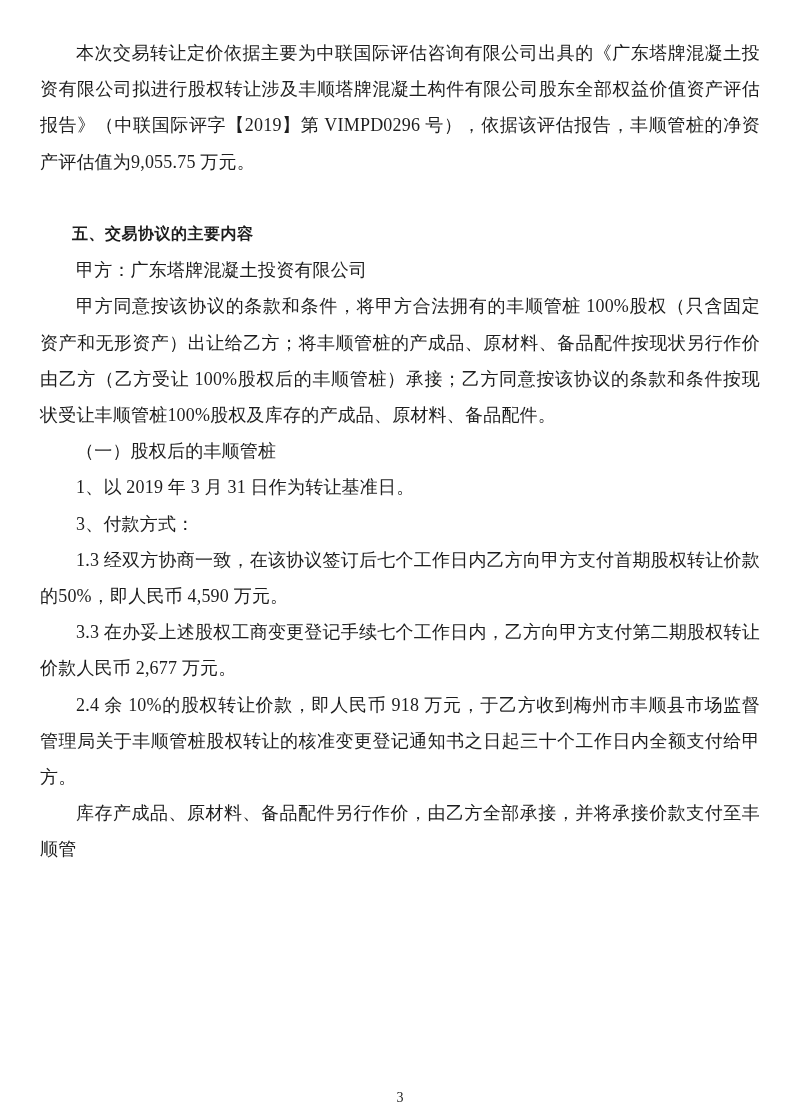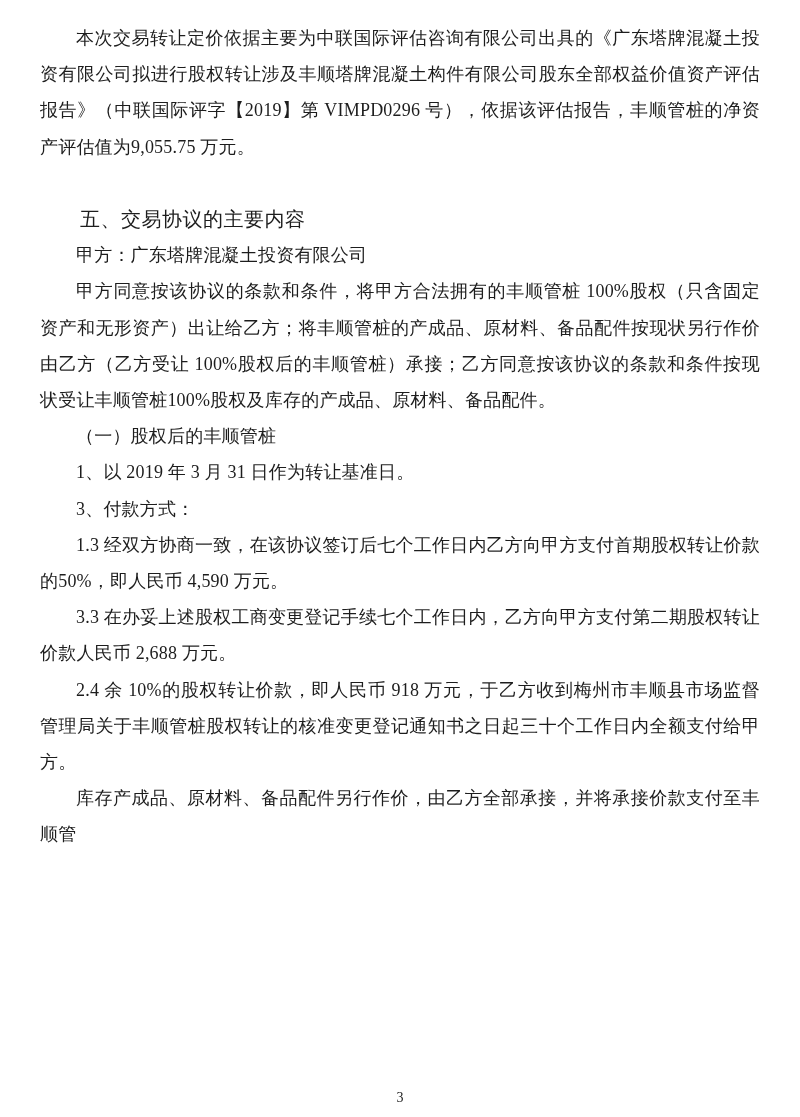--- a/index.html
+++ b/index.html
@@ -7,38 +7,38 @@
     padding: 0;
     background: #ffffff;
   }
   .page {
     position: relative;
     width: 800px;
     height: 1117px;
     margin: 0 auto;
     background: #ffffff;
     box-sizing: border-box;
-    padding: 20px 40px 0 40px;
+    padding: 35px 40px 0 40px;
     font-family: "Liberation Serif", "DejaVu Serif", serif;
     font-size: 18px;
     line-height: 36.2px;
     color: #1d1d1d;
     overflow: hidden;
   }
   .para {
     margin: 0;
     text-align: justify;
     text-indent: 2em;
     letter-spacing: 0.2px;
   }
   .heading {
     margin: 36.2px 0 0 0;
-    font-size: 20px;
+    font-size: 16px;
     line-height: 36.2px;
-    font-weight: normal;
+    font-weight: bold;
     text-indent: 2em;
     letter-spacing: 0.5px;
   }
   .page-number {
     position: absolute;
     left: 0;
     right: 0;
     bottom: 10px;
     text-align: center;
     font-size: 14px;
@@ -51,17 +51,17 @@
 
 <div class="page">
   <p class="para">本次交易转让定价依据主要为中联国际评估咨询有限公司出具的《广东塔牌混凝土投资有限公司拟进行股权转让涉及丰顺塔牌混凝土构件有限公司股东全部权益价值资产评估报告》（中联国际评字【2019】第 VIMPD0296 号），依据该评估报告，丰顺管桩的净资产评估值为9,055.75 万元。</p>
   <h2 class="heading">五、交易协议的主要内容</h2>
   <p class="para">甲方：广东塔牌混凝土投资有限公司</p>
   <p class="para">甲方同意按该协议的条款和条件，将甲方合法拥有的丰顺管桩 100%股权（只含固定资产和无形资产）出让给乙方；将丰顺管桩的产成品、原材料、备品配件按现状另行作价由乙方（乙方受让 100%股权后的丰顺管桩）承接；乙方同意按该协议的条款和条件按现状受让丰顺管桩100%股权及库存的产成品、原材料、备品配件。</p>
   <p class="para">（一）股权后的丰顺管桩</p>
   <p class="para">1、以 2019 年 3 月 31 日作为转让基准日。</p>
   <p class="para">3、付款方式：</p>
   <p class="para">1.3 经双方协商一致，在该协议签订后七个工作日内乙方向甲方支付首期股权转让价款的50%，即人民币 4,590 万元。</p>
-  <p class="para">3.3 在办妥上述股权工商变更登记手续七个工作日内，乙方向甲方支付第二期股权转让价款人民币 2,688 万元。</p>
+  <p class="para">3.3 在办妥上述股权工商变更登记手续七个工作日内，乙方向甲方支付第二期股权转让价款人民币 2,677 万元。</p>
   <p class="para">2.4 余 10%的股权转让价款，即人民币 918 万元，于乙方收到梅州市丰顺县市场监督管理局关于丰顺管桩股权转让的核准变更登记通知书之日起三十个工作日内全额支付给甲方。</p>
   <p class="para">库存产成品、原材料、备品配件另行作价，由乙方全部承接，并将承接价款支付至丰顺管</p>
   <div class="page-number">3</div>
 </div>
 
 </body></html>

